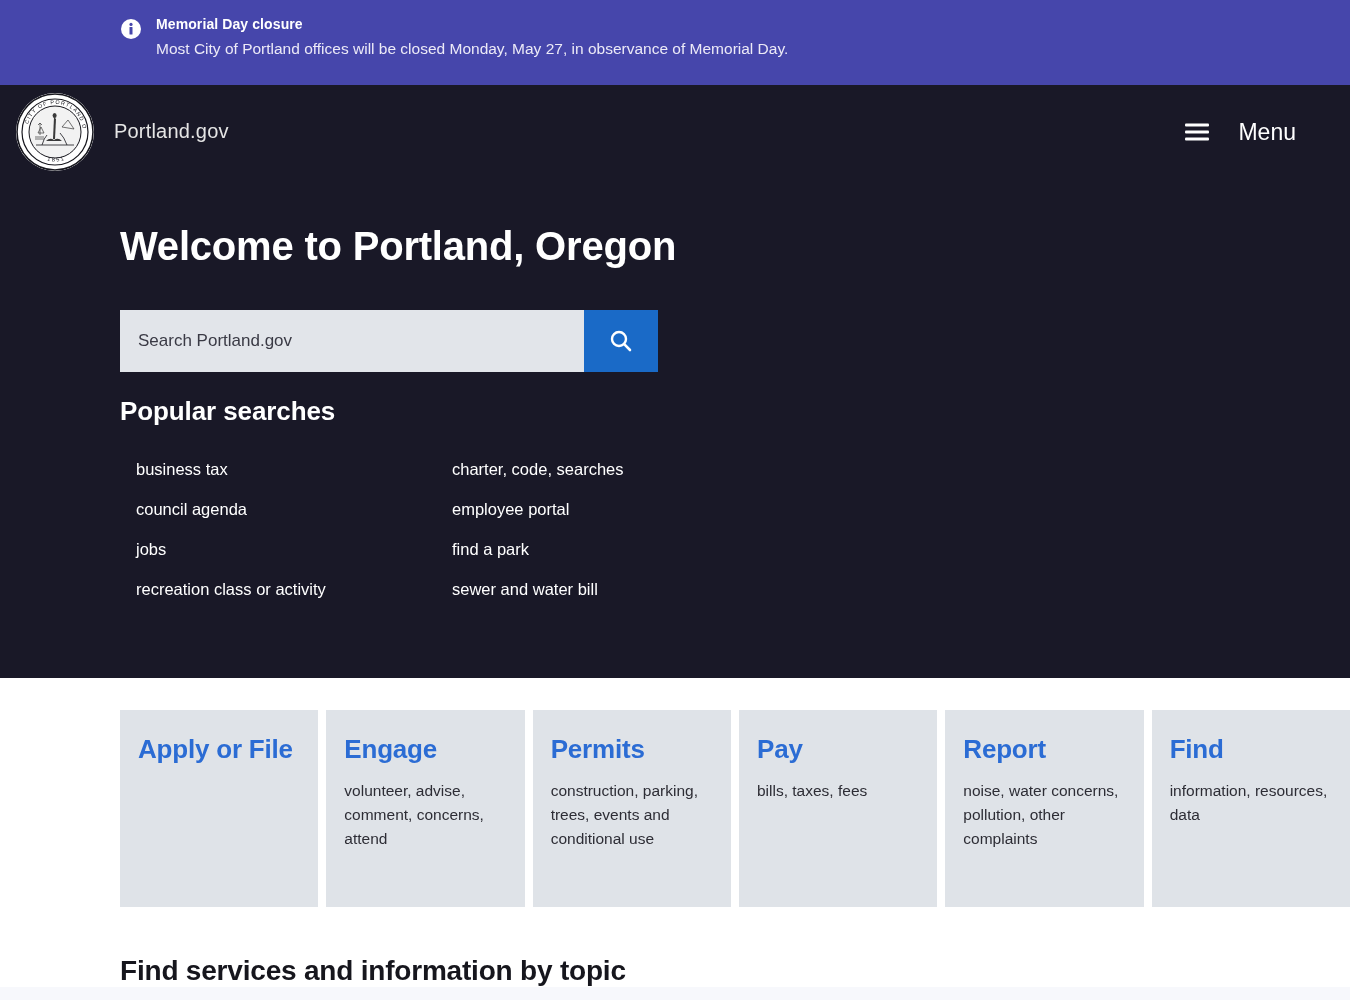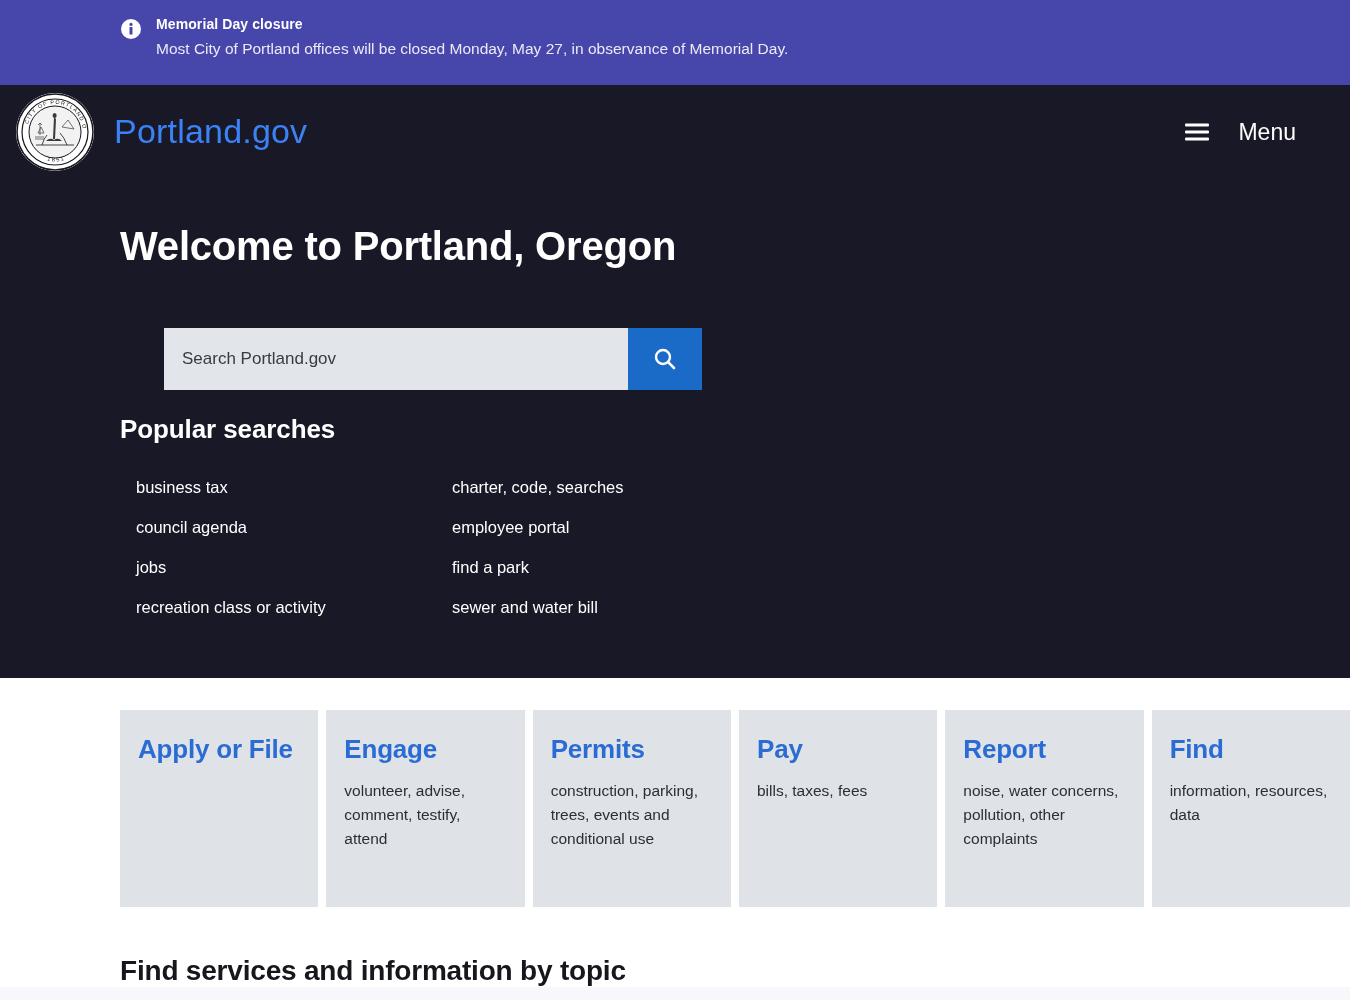--- a/index.html
+++ b/index.html
@@ -67,22 +67,22 @@
     width: 78px;
     height: 78px;
     border-radius: 50%;
     background: #ffffff;
     position: relative;
     overflow: hidden;
     flex: 0 0 auto;
   }
   .seal svg { display: block; }
   .brand-name {
-    color: #3b82f6;
-    font-size: 34px;
+    color: #e5e5e5;
+    font-size: 20px;
     font-weight: normal;
     letter-spacing: 0.2px;
   }
   .menu-button {
     position: absolute;
     right: 50px;
     top: 50%;
     transform: translateY(-50%);
     display: flex;
     align-items: center;
@@ -119,28 +119,27 @@
     height: 500px;
     position: relative;
   }
   .hero-inner { padding-left: 120px; padding-top: 46px; }
   .hero-title {
     color: #ffffff;
     font-size: 40px;
     font-weight: bold;
     letter-spacing: -0.2px;
     line-height: 1.1;
-    margin-bottom: 60px;
+    margin-bottom: 42px;
   }
   .search-row {
     display: flex;
     width: 538px;
     height: 62px;
     margin-bottom: 24px;
-    margin-left: 44px;
   }
   .search-input {
     flex: 1 1 auto;
     border: none;
     outline: none;
     background: #e2e5ea;
     font-family: "Liberation Sans", sans-serif;
     font-size: 17px;
     color: #25252f;
     padding: 0 18px;
@@ -320,21 +319,21 @@
   </div>
 </section>
 
 <section class="cards-section">
   <div class="cards-row">
     <a class="service-card" href="#">
       <div class="card-title">Apply or File</div>
     </a>
     <a class="service-card" href="#">
       <div class="card-title">Engage</div>
-      <div class="card-desc">volunteer, advise, comment, testify, attend</div>
+      <div class="card-desc">volunteer, advise, comment, concerns, attend</div>
     </a>
     <a class="service-card" href="#">
       <div class="card-title">Permits</div>
       <div class="card-desc">construction, parking, trees, events and conditional use</div>
     </a>
     <a class="service-card" href="#">
       <div class="card-title">Pay</div>
       <div class="card-desc">bills, taxes, fees</div>
     </a>
     <a class="service-card" href="#">

